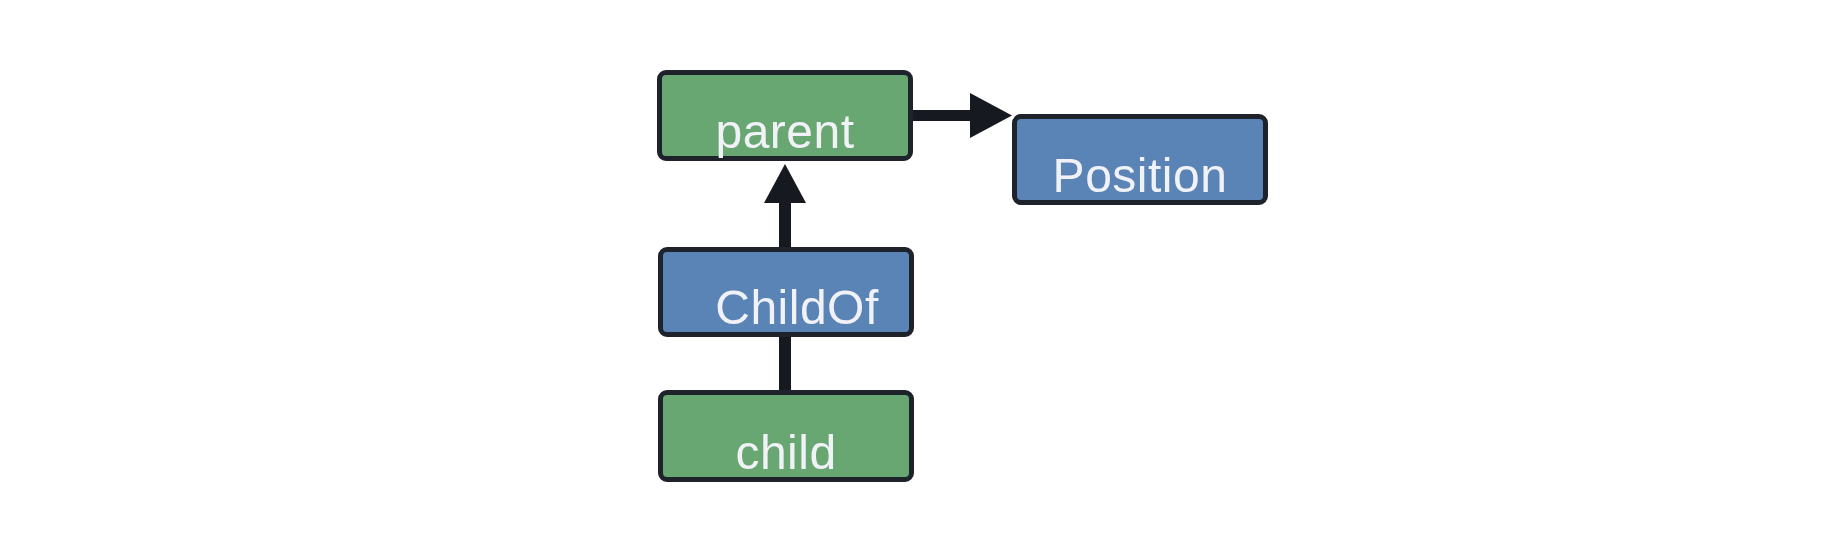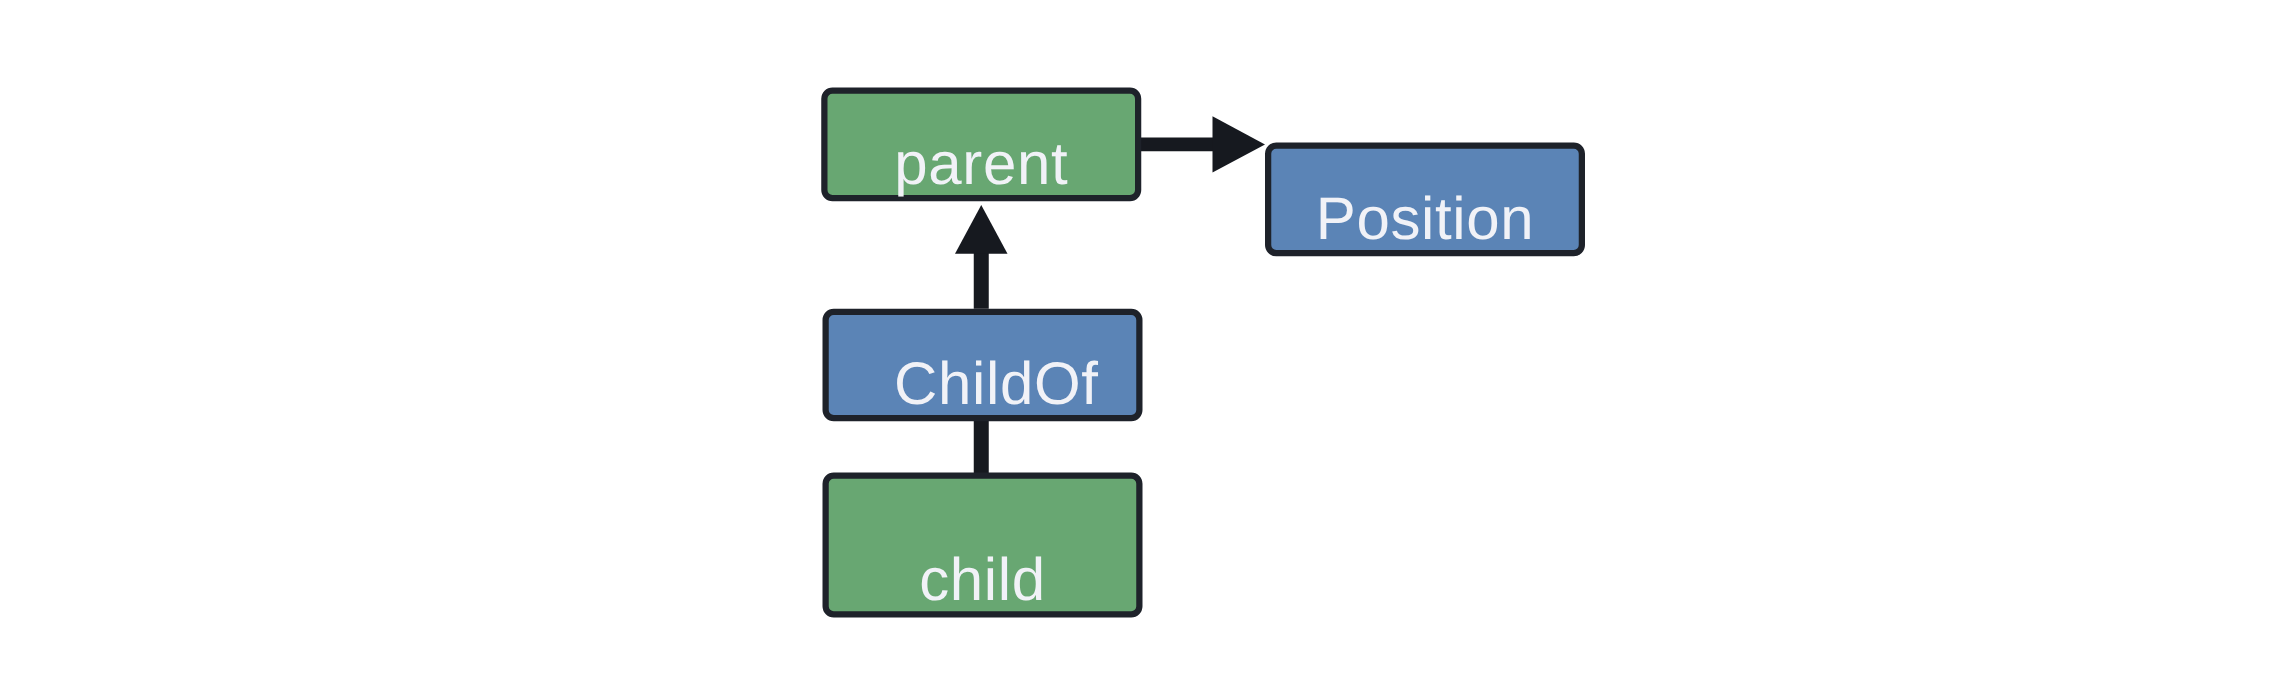--- a/index.html
+++ b/index.html
@@ -38,21 +38,21 @@
     line-height: 1;
     color: var(--text);
     letter-spacing: 0.5px;
     user-select: none;
   }
   .node--entity { background: var(--entity-fill); }
   .node--component { background: var(--component-fill); }
   #node-parent   { left: 657px;  top: 70px;  width: 256px; height: 91px; }
   #node-position { left: 1012px; top: 70px;  width: 256px; height: 91px; margin-top: 44px; }
   #node-childof  { left: 658px;  top: 247px; width: 256px; height: 90px; padding-left: 22px; }
-  #node-child    { left: 658px;  top: 378px; width: 256px; height: 116px; }
+  #node-child    { left: 658px;  top: 390px; width: 256px; height: 92px; }
 </style>
 </head>
 <body>
 
 <div class="canvas">
 
   <svg class="connectors" width="1830" height="548" viewBox="0 0 1830 548" xmlns="http://www.w3.org/2000/svg">
     <g>
       <rect x="912" y="110" width="62" height="11"></rect>
       <polygon points="970,93 1012,115.5 970,138"></polygon>

